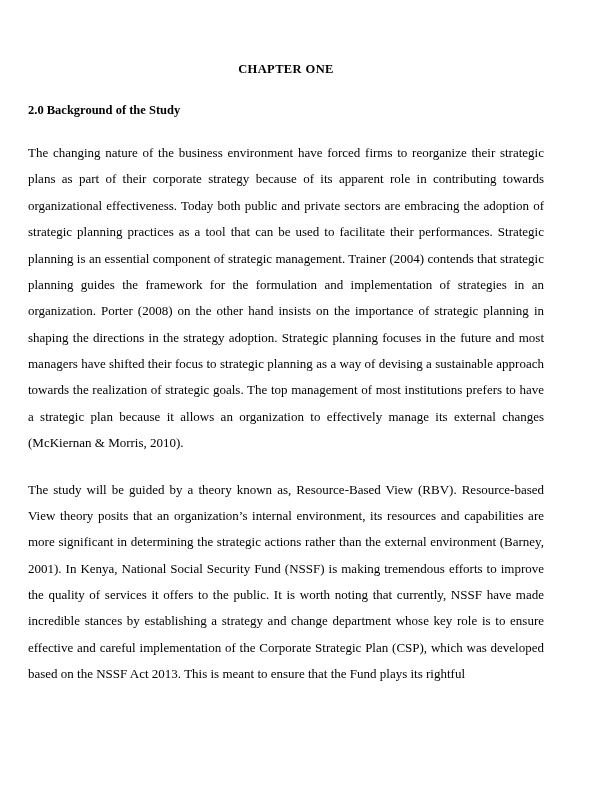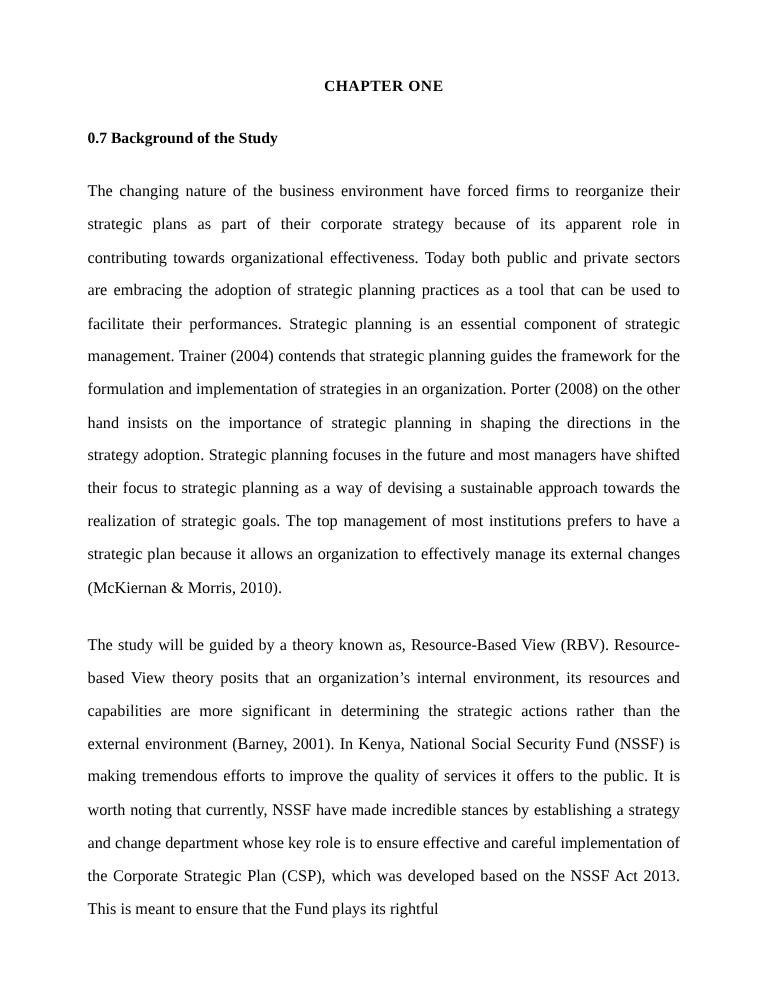--- a/index.html
+++ b/index.html
@@ -11,21 +11,21 @@
     width: 612px;
     height: 792px;
     font-family: "Liberation Serif", serif;
     color: #000000;
   }
   .page {
     position: relative;
     width: 612px;
     height: 792px;
     box-sizing: border-box;
-    padding: 62px 68px 60px 70px;
+    padding: 62px 68px 60px 28px;
     background: #ffffff;
   }
   .doc-heading {
     text-align: center;
     font-weight: bold;
     font-size: 12.5px;
     letter-spacing: 0.4px;
     margin: 0 0 26px 0;
   }
   .doc-heading.second {
@@ -50,19 +50,19 @@
   }
 </style>
 </head>
 <body>
 
 <div class="page">
 
   <h1 class="doc-heading">CHAPTER ONE</h1>
 
 
-  <h3 class="section-heading">0.7 Background of the Study</h3>
+  <h3 class="section-heading">2.0 Background of the Study</h3>
 
   <p class="body-text">The changing nature of the business environment have forced firms to reorganize their strategic plans as part of their corporate strategy because of its apparent role in contributing towards organizational effectiveness. Today both public and private sectors are embracing the adoption of strategic planning practices as a tool that can be used to facilitate their performances. Strategic planning is an essential component of strategic management. Trainer (2004) contends that strategic planning guides the framework for the formulation and implementation of strategies in an organization. Porter (2008) on the other hand insists on the importance of strategic planning in shaping the directions in the strategy adoption. Strategic planning focuses in the future and most managers have shifted their focus to strategic planning as a way of devising a sustainable approach towards the realization of strategic goals. The top management of most institutions prefers to have a strategic plan because it allows an organization to effectively manage its external changes (McKiernan &amp; Morris, 2010).</p>
 
   <p class="body-text">The study will be guided by a theory known as, Resource-Based View (RBV). Resource-based View theory posits that an organization’s internal environment, its resources and capabilities are more significant in determining the strategic actions rather than the external environment (Barney, 2001). In Kenya, National Social Security Fund (NSSF) is making tremendous efforts to improve the quality of services it offers to the public. It is worth noting that currently, NSSF have made incredible stances by establishing a strategy and change department whose key role is to ensure effective and careful implementation of the Corporate Strategic Plan (CSP), which was developed based on the NSSF Act 2013. This is meant to ensure that the Fund plays its rightful</p>
 
 </div>
 
 </body></html>

